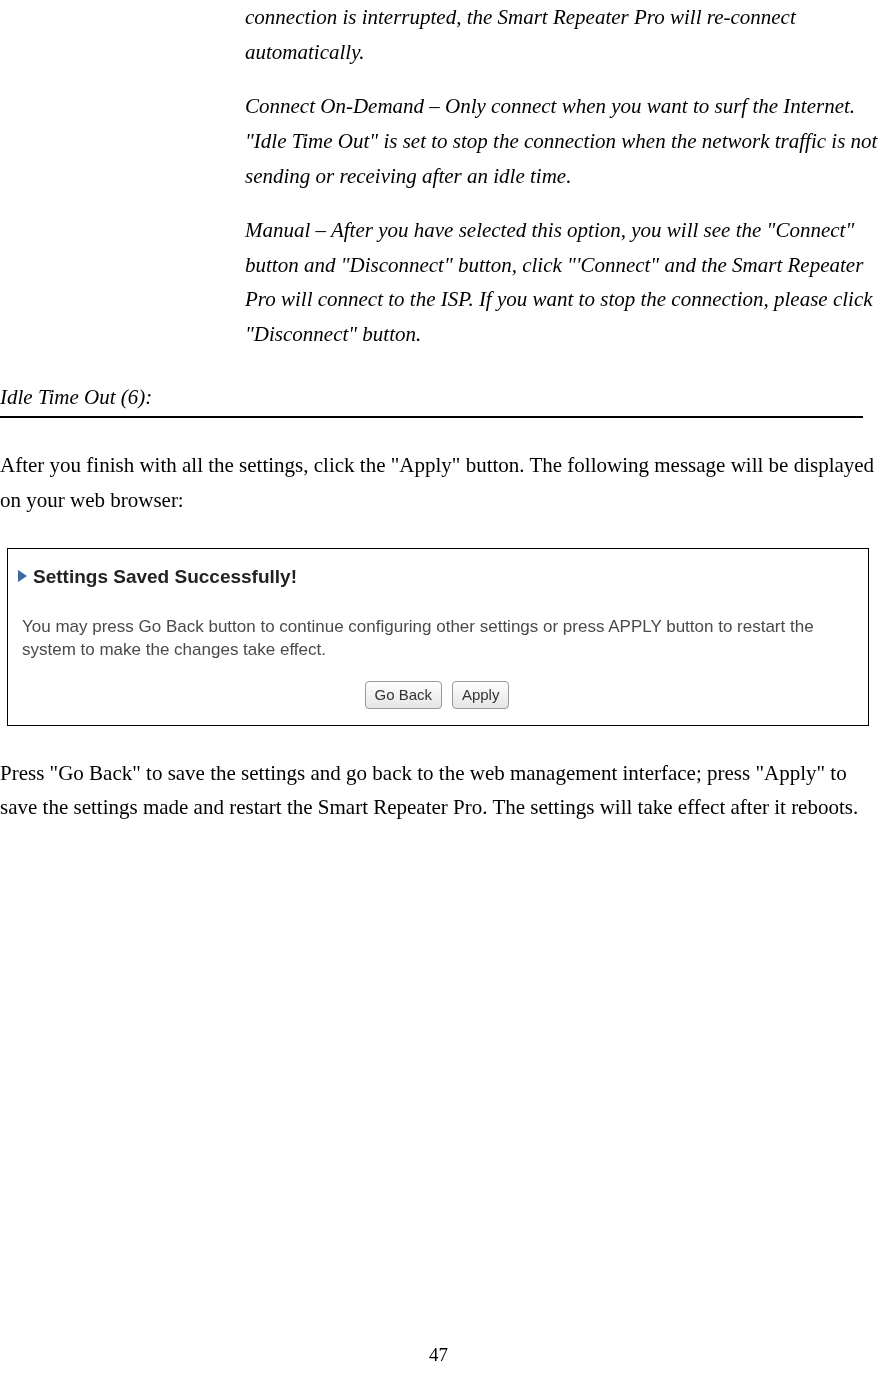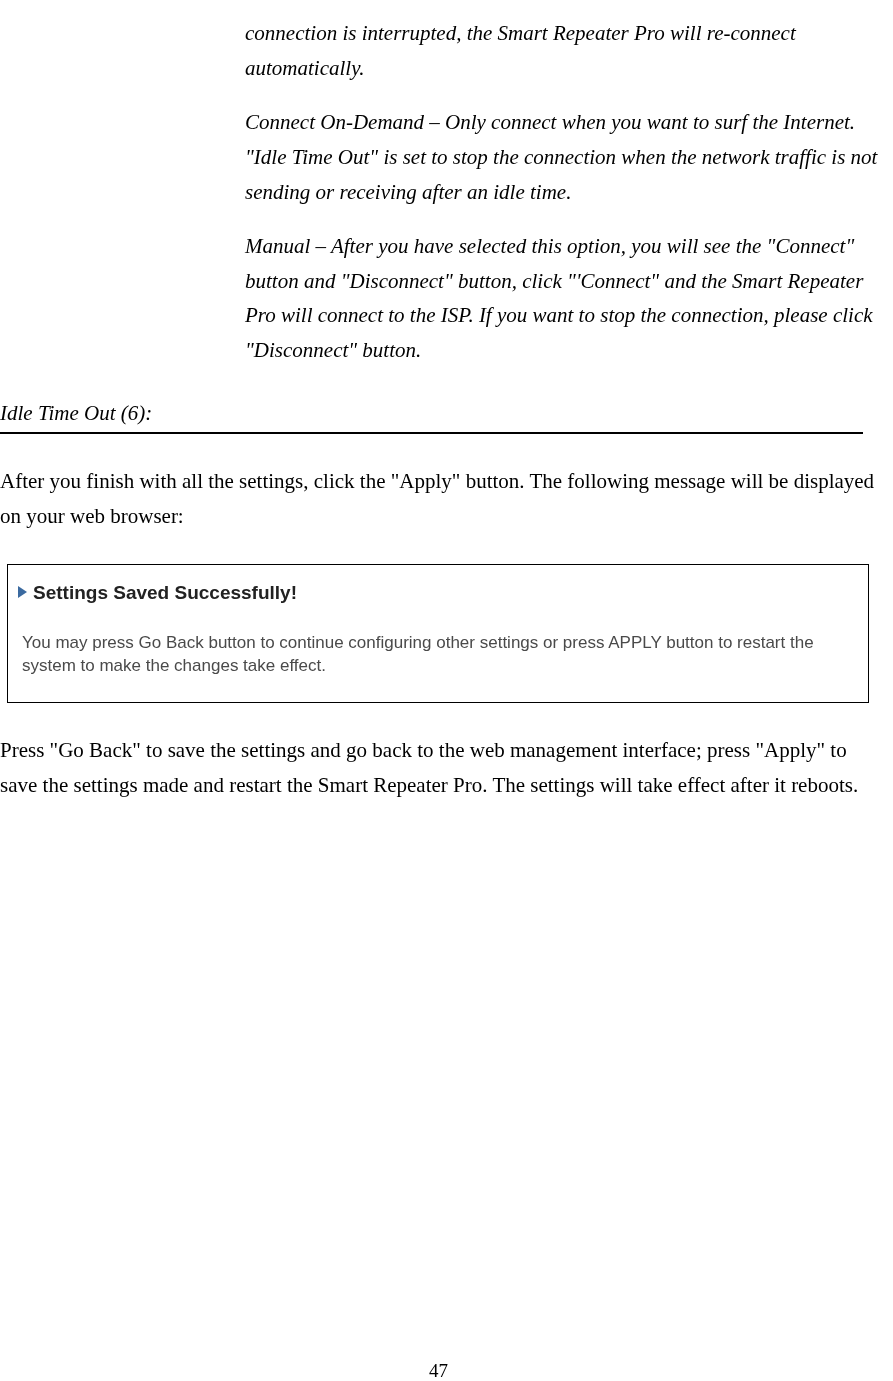--- a/index.html
+++ b/index.html
@@ -15,21 +15,21 @@
       padding: 0 0 40px 0;
       position: relative;
       min-height: 1340px;
     }
     .italic-block {
       font-style: italic;
       margin-left: 245px;
       margin-right: 10px;
     }
     .italic-block p {
-      margin: 16px 0 20px 0;
+      margin: 0 0 20px 0;
     }
     .def-row {
       display: flex;
       font-style: italic;
       margin-top: 28px;
     }
     .def-label {
       width: 245px;
       flex-shrink: 0;
     }
@@ -124,19 +124,23 @@
   <div class="divider"></div>
 
   <div class="body-text">After you finish with all the settings, click the "Apply" button.    The following message will be displayed on your web browser:</div>
 
   <div class="dialog-box">
     <div class="dialog-title-row">
       <div class="triangle-icon"></div>
       <span class="dialog-title">Settings Saved Successfully!</span>
     </div>
     <div class="dialog-body">You may press Go Back button to continue configuring other settings or press APPLY button to restart the system to make the changes take effect.</div>
+    <div class="dialog-buttons">
+      <button class="dialog-button">Go Back</button>
+      <button class="dialog-button">Apply</button>
+    </div>
   </div>
 
   <div class="body-text">Press "Go Back" to save the settings and go back to the web management interface; press "Apply" to save the settings made and restart the Smart Repeater Pro.    The settings will take effect after it reboots.</div>
 
   <div class="page-number">47</div>
 
 </div>
 
 </body></html>

